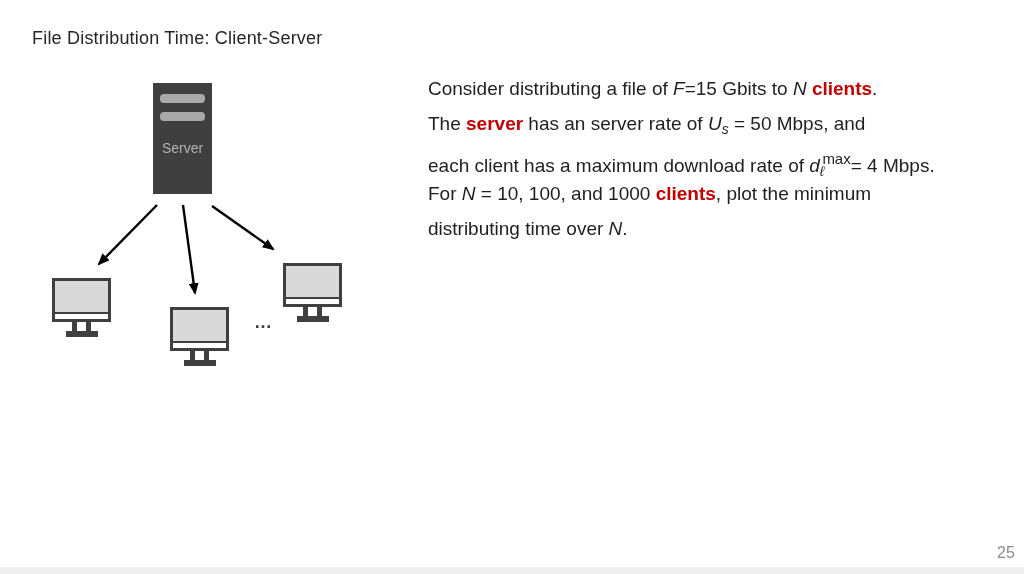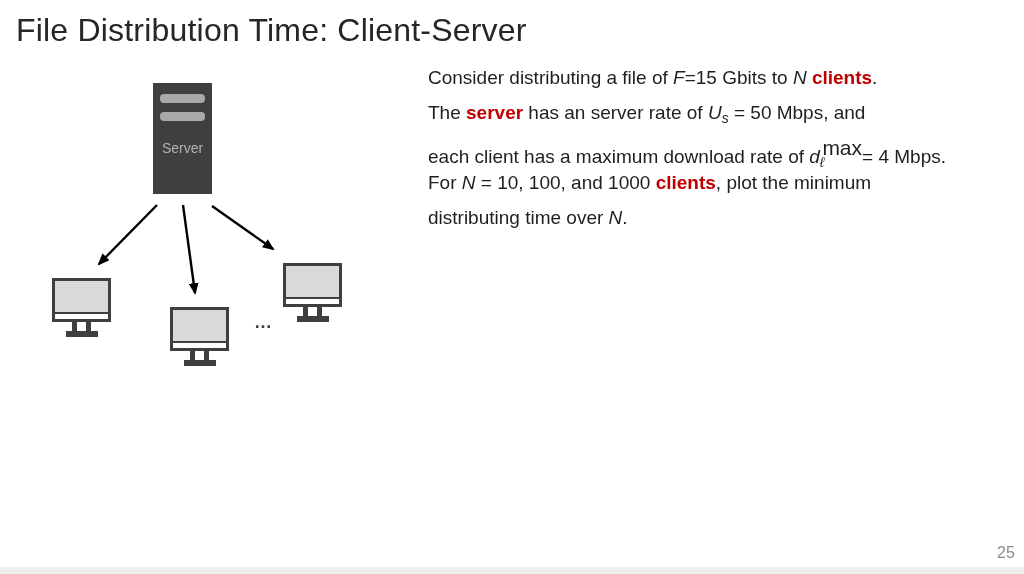--- a/index.html
+++ b/index.html
@@ -9,22 +9,22 @@
     height: 574px;
     background: #ffffff;
     overflow: hidden;
     font-family: "Liberation Sans", sans-serif;
   }
 
   .title {
     position: absolute;
     left: 16px;
     top: 12px;
-    margin: 0;
-    font-size: 32px;
+    margin: 16px;
+    font-size: 18px;
     font-weight: 500;
     color: #262626;
     letter-spacing: 0.2px;
   }
 
   
   .server {
     position: absolute;
     left: 153px;
     top: 83px;
@@ -109,39 +109,39 @@
     font-size: 18px;
     font-weight: bold;
     letter-spacing: 2px;
     color: #3f3f3f;
   }
 
   
   .problem {
     position: absolute;
     left: 428px;
-    top: 60px;
+    top: 71px;
     width: 596px;
     font-size: 19px;
     color: #1f1f1f;
   }
   .pline {
     height: 35px;
     line-height: 35px;
     white-space: nowrap;
   }
   .seg-i { font-style: italic; }
   .seg-br { font-weight: bold; color: var(--accent-red, #c00000); }
   .seg-isub {
     font-style: italic;
     font-size: 14px;
     vertical-align: -4px;
   }
   .seg-sup {
-    font-size: 21px;
+    font-size: 15px;
     vertical-align: 8px;
     margin-left: -2px;
     text-align: right;
   }
 
   .page-number {
     position: absolute;
     left: 997px;
     top: 544px;
     font-size: 16px;

